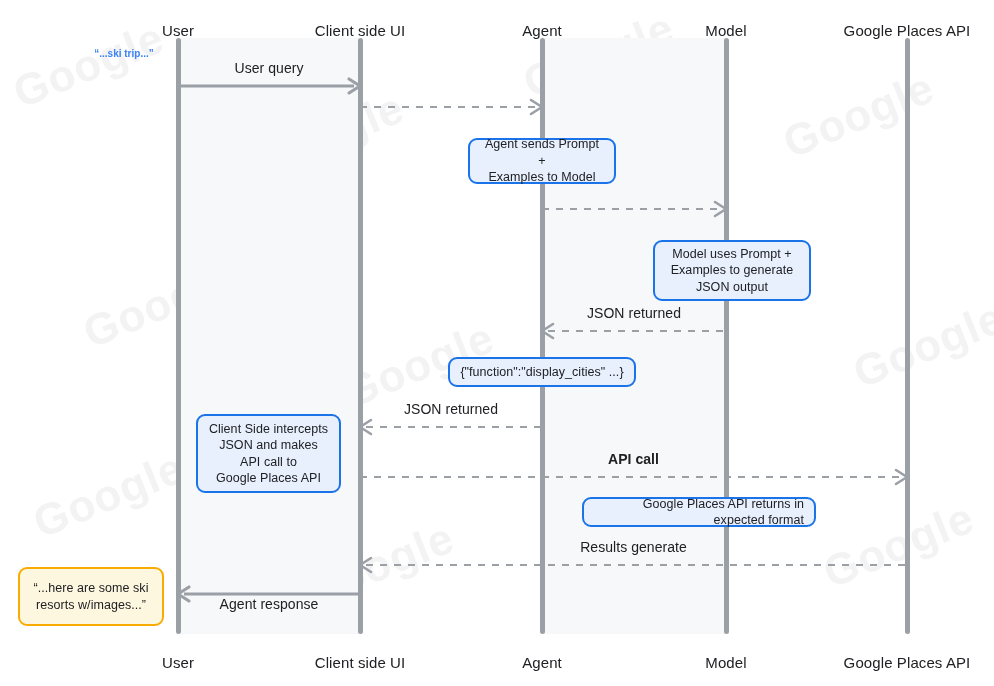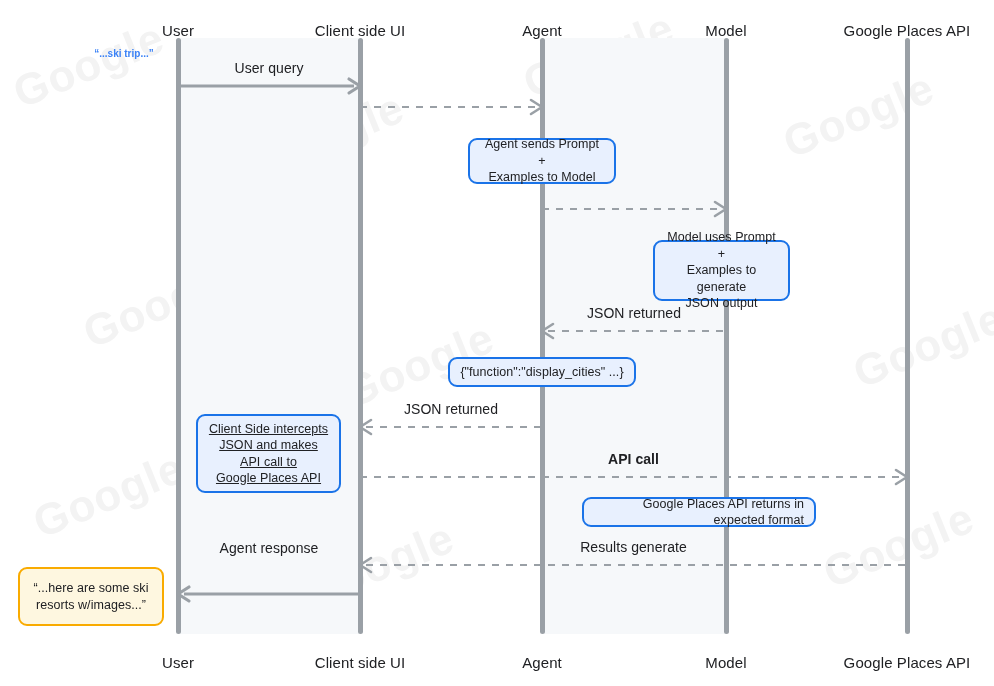--- a/index.html
+++ b/index.html
@@ -202,35 +202,35 @@
           <path d="M 11 3 L 0 10 L 11 17" fill="none" stroke="#9aa0a6" stroke-width="2.6" stroke-linecap="round" stroke-linejoin="round"></path>
         </svg>
       </div>
       <div class="msg-label" style="left: 633.5px; top: 539px;">Results generate</div>
       <div class="arrow-wrap" style="left: 178px; top: 584px; width: 182px;">
         <svg width="182" height="20" viewBox="0 0 182 20">
           <line x1="6" y1="10" x2="182" y2="10" stroke="#9aa0a6" stroke-width="3"></line>
           <path d="M 11 3 L 0 10 L 11 17" fill="none" stroke="#9aa0a6" stroke-width="3.2" stroke-linecap="round" stroke-linejoin="round"></path>
         </svg>
       </div>
-      <div class="msg-label" style="left: 269px; top: 540px; text-align: center;">Agent response</div>
+      <div class="msg-label" style="left: 269px; top: 596px; text-align: center;">Agent response</div>
     </div>
 
   <div id="plaintext-layer">
       <div class="plain-text" style="left: 124px; top: 48px;">“...ski trip...”</div>
     </div>
 
   <div id="note-layer">
       <div class="note blue" style="left: 468px; top: 138px; width: 148px; height: 46px;">Agent sends Prompt +
 Examples to Model</div>
-      <div class="note blue" style="left: 653px; top: 240px; width: 137px; height: 61px;">Model uses Prompt +
+      <div class="note blue" style="left: 653px; top: 240px; width: 158px; height: 61px;">Model uses Prompt +
 Examples to generate
 JSON output</div>
       <div class="note blue" style="left: 448px; top: 357px; width: 188px; height: 30px;">{"function":"display_cities" ...}</div>
-      <div class="note blue" style="left: 196px; top: 414px; width: 145px; height: 79px; text-decoration: underline;">Client Side intercepts
+      <div class="note blue" style="left: 196px; top: 414px; width: 145px; height: 79px;">Client Side intercepts
 JSON and makes
 API call to
 Google Places API</div>
       <div class="note blue" style="left: 582px; top: 497px; width: 234px; height: 30px; text-align: right;">Google Places API returns in expected format</div>
       <div class="note yellow" style="left: 18px; top: 567px; width: 146px; height: 59px;">“...here are some ski
 resorts w/images...”</div>
     </div>
 
   <div id="footer-layer">
       <div class="actor-label" style="left: 178px; top: 654px;">User</div>

